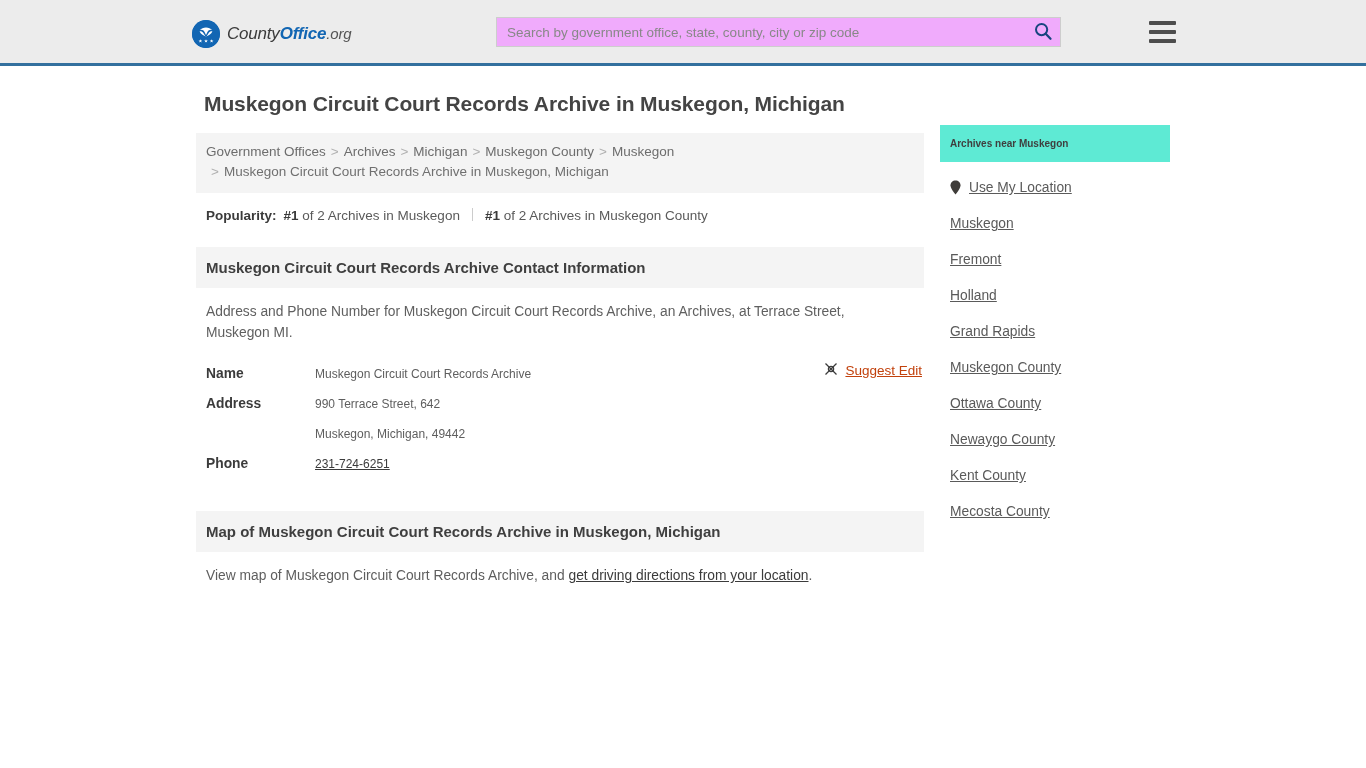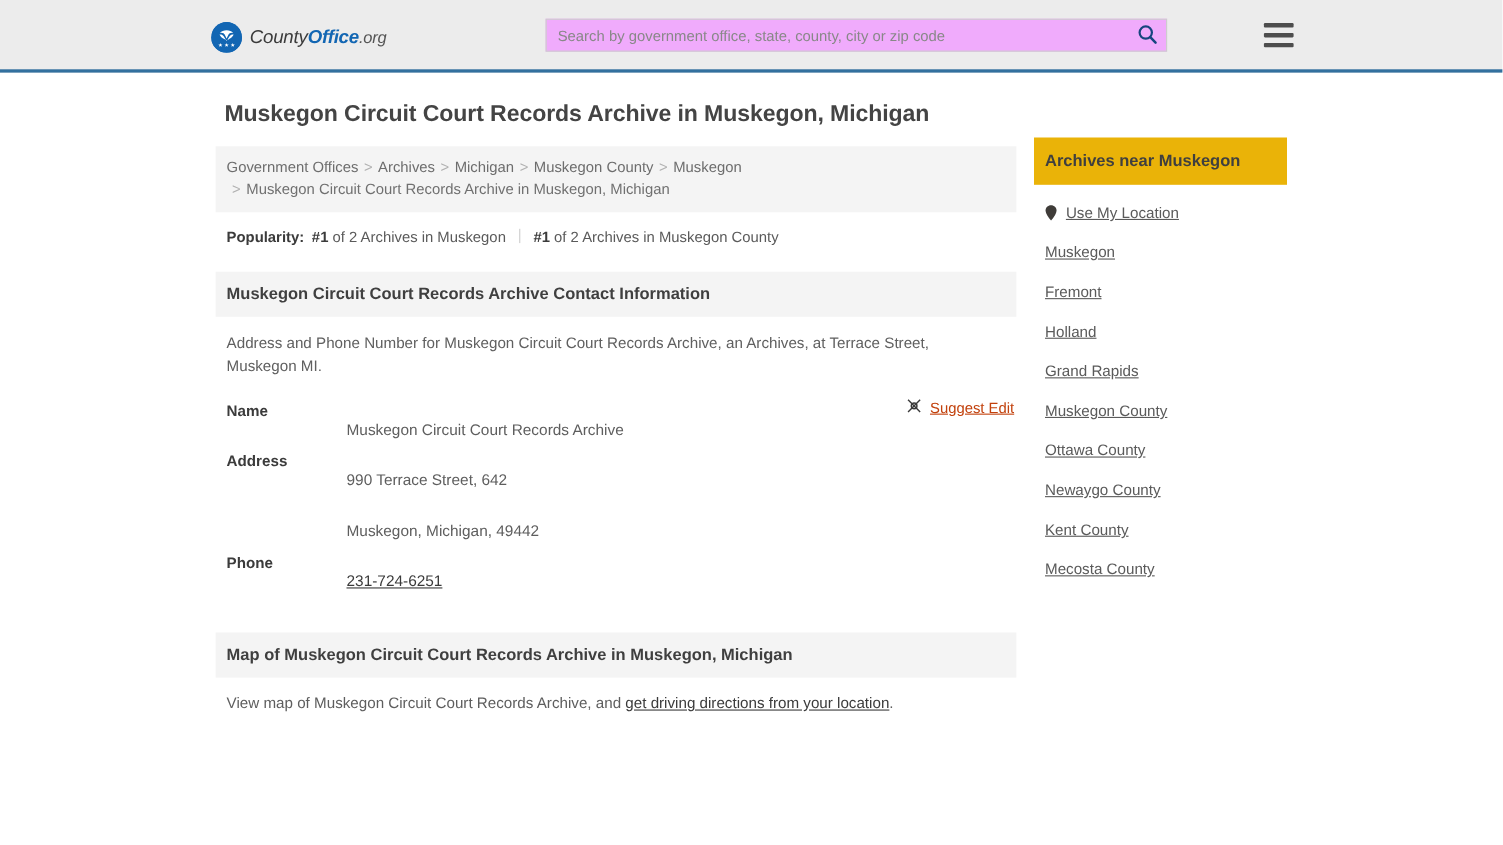--- a/index.html
+++ b/index.html
@@ -181,23 +181,22 @@
     line-height: 30px;
   }
   .ckey {
     width: 109px;
     flex: none;
     font-weight: bold;
     font-size: 13.8px;
     color: #3b3b3b;
   }
   .cval {
-    font-size: 14px;
+    font-size: 12px;
     color: #5e5e5e;
-    margin-top: 16px;
   }
   .cval a.phone {
     color: #3b3b3b;
     text-decoration: underline;
   }
   .suggest-edit {
     position: absolute;
     right: 2px; top: 3px;
     display: flex;
     align-items: center;
@@ -214,23 +213,23 @@
   .map-desc {
     padding: 13px 10px 0 10px;
     font-size: 13.8px;
     line-height: 21px;
     color: #5e5e5e;
   }
   .map-desc a { color: #3b3b3b; text-decoration: underline; }
 
   
   .side-head {
-    background: #eab308;
+    background: #5eead4;
     padding: 13px 10px;
-    font-size: 15px;
+    font-size: 10px;
     font-weight: bold;
     color: #3f3f3f;
   }
   .side-list { padding: 18px 10px 0 10px; }
   .side-item {
     display: flex;
     align-items: flex-start;
     gap: 8px;
     height: 36px;
     font-size: 13.8px;

